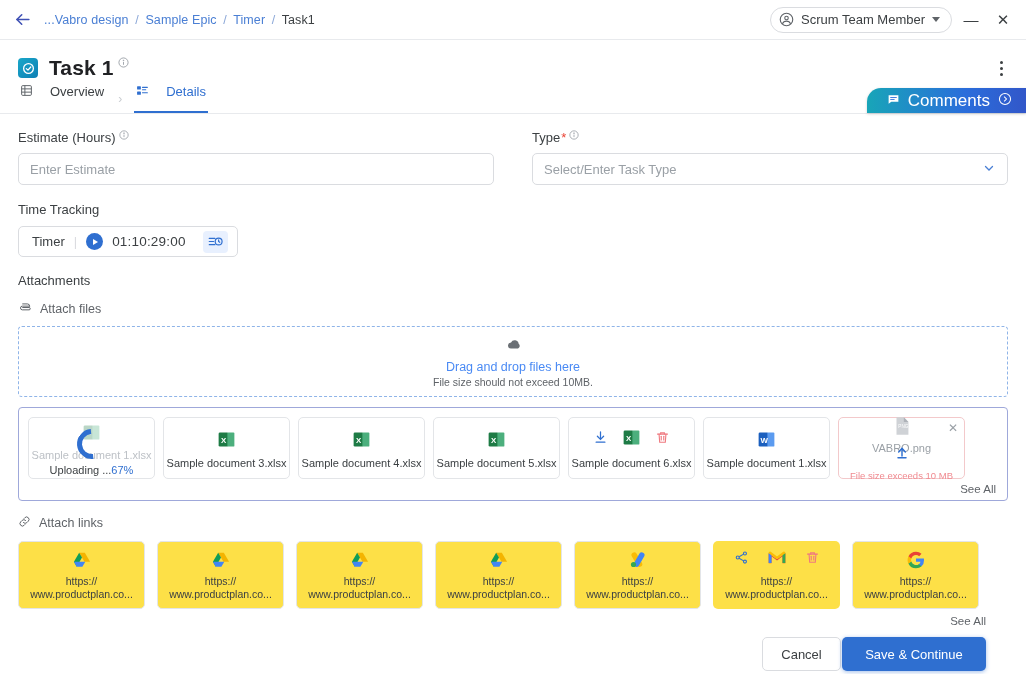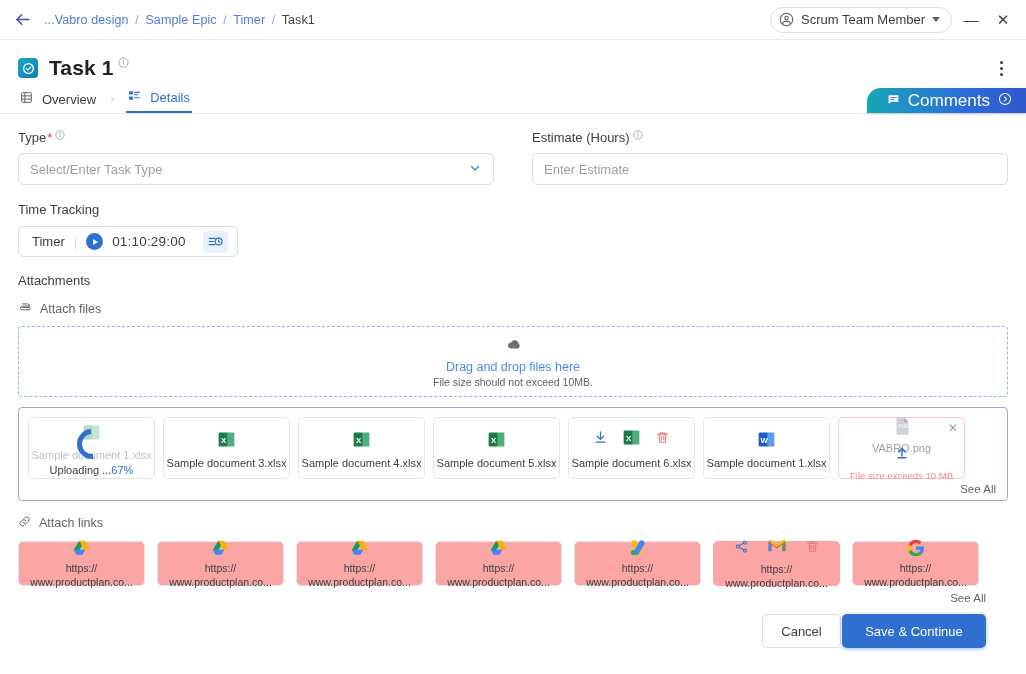--- a/index.html
+++ b/index.html
@@ -74,21 +74,21 @@
   .kebab i { width: 3px; height: 3px; border-radius: 50%; background: #3c4043; display: block; }
 
   
   .tabs-row {
     display: flex; align-items: flex-end;
     padding-left: 18px; height: 30px;
     border-bottom: 1px solid #e8eaed;
     position: relative;
   }
   .tab {
-    display: flex; align-items: flex-end; gap: 9px;
+    display: flex; align-items: flex-start; gap: 17px;
     font-size: 13px; height: 29px; padding: 0 2px 6px 2px;
     cursor: pointer; color: #3c4043;
   }
   .tab.active { color: #2f6fd0; border-bottom: 2px solid #2f6fd0; }
   .tab-sep { color: #c9ccd1; font-size: 12px; margin: 0 12px 7px 12px; }
 
   .comments-btn {
     position: absolute; right: 0; bottom: 0;
     height: 25px; display: flex; align-items: center; gap: 8px;
     padding: 0 14px 0 20px;
@@ -172,22 +172,22 @@
     border: 5px solid #2f6fd0; border-top-color: transparent; border-right-color: transparent;
     transform: rotate(40deg);
   }
   .uploading { font-size: 11px; color: #3c4043; margin-top: 3px; }
   .uploading b { color: #2f6fd0; font-weight: normal; }
   .see-all { text-align: right; font-size: 11.5px; color: #5f6368; padding: 4px 2px 3px 0; cursor: pointer; }
 
   
   .links-row { display: flex; gap: 12px; margin-top: 10px; }
   .lcard {
-    width: 127px; height: 45px;
-    border: 1px solid #e3e5e8; border-radius: 5px; background: #fca5a5;
+    width: 127px; height: 68px;
+    border: 1px solid #e3e5e8; border-radius: 5px; background: #fde047;
     display: flex; flex-direction: column; align-items: center; justify-content: center;
     cursor: pointer;
   }
   .lcard.bare { border-color: transparent; }
   .lcard .icon-slot { height: 22px; display: flex; align-items: center; justify-content: center; gap: 18px; }
   .lurl { font-size: 10.5px; color: #3c4043; text-align: center; line-height: 1.25; margin-top: 4px; }
   .see-all-links { text-align: right; font-size: 11.5px; color: #5f6368; margin-top: 6px; padding-right: 22px; cursor: pointer; }
 
   
   .footer { display: flex; justify-content: flex-end; gap: 1px; padding: 10px 22px 0 0; }
@@ -302,53 +302,53 @@
         </svg>
     </span>
   </div>
 </div>
 
 <div class="content">
 
   <div class="form-grid">
     <div class="field">
       <div class="flabel">
+        <span>Estimate (Hours)</span>
+        <span class="info-ic">
+          <svg width="10" height="10" viewBox="0 0 24 24" fill="none" stroke="currentColor" stroke-width="2">
+              <circle cx="12" cy="12" r="10"></circle>
+              <line x1="12" y1="11" x2="12" y2="17"></line>
+              <circle cx="12" cy="7.5" r=".9" fill="currentColor"></circle>
+            </svg>
+        </span>
+      </div>
+      <div class="input-box">
+        <span>Enter Estimate</span>
+      </div>
+    </div>
+
+    <div class="field">
+      <div class="flabel">
         <span>Type</span>
         <span class="req">*</span>
         <span class="info-ic">
           <svg width="10" height="10" viewBox="0 0 24 24" fill="none" stroke="currentColor" stroke-width="2">
               <circle cx="12" cy="12" r="10"></circle>
               <line x1="12" y1="11" x2="12" y2="17"></line>
               <circle cx="12" cy="7.5" r=".9" fill="currentColor"></circle>
             </svg>
         </span>
       </div>
       <div class="input-box">
         <span>Select/Enter Task Type</span>
         <span class="chev">
           <svg width="14" height="14" viewBox="0 0 24 24" fill="none" stroke="currentColor" stroke-width="2.2" stroke-linecap="round">
               <polyline points="6 9.5 12 15.5 18 9.5"></polyline>
             </svg>
         </span>
-      </div>
-    </div>
-
-    <div class="field">
-      <div class="flabel">
-        <span>Estimate (Hours)</span>
-        <span class="info-ic">
-          <svg width="10" height="10" viewBox="0 0 24 24" fill="none" stroke="currentColor" stroke-width="2">
-              <circle cx="12" cy="12" r="10"></circle>
-              <line x1="12" y1="11" x2="12" y2="17"></line>
-              <circle cx="12" cy="7.5" r=".9" fill="currentColor"></circle>
-            </svg>
-        </span>
-      </div>
-      <div class="input-box">
-        <span>Enter Estimate</span>
       </div>
     </div>
   </div>
 
   <div class="section-label">Time Tracking</div>
   <div class="timer-box">
     <span class="timer-label">Timer</span>
     <span class="timer-div">|</span>
     <span class="play-btn"></span>
     <span class="timer-time">01:10:29:00</span>

